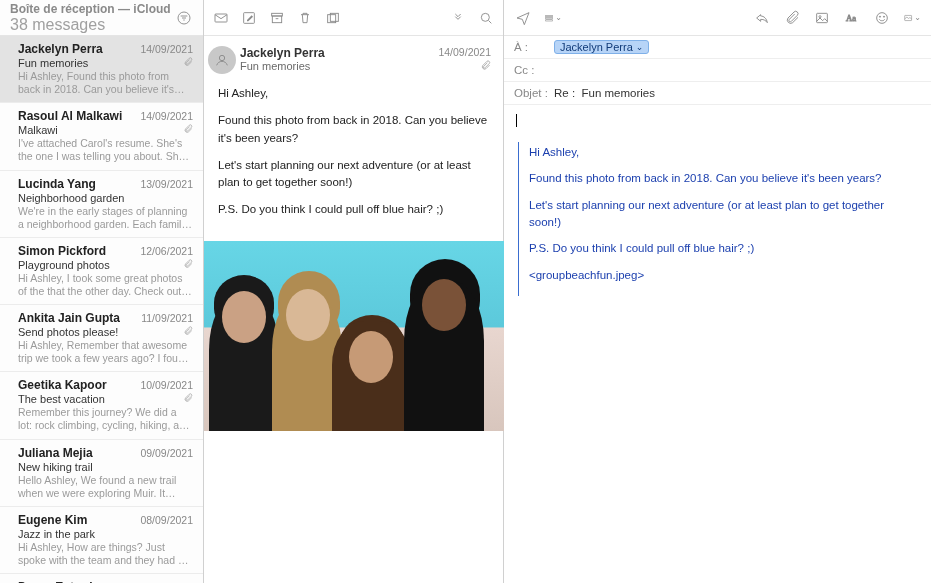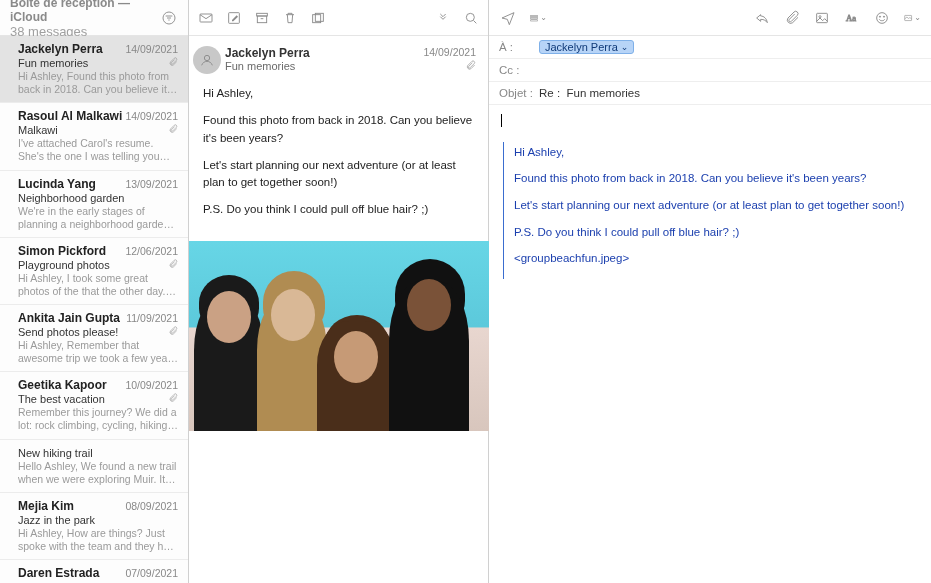--- a/index.html
+++ b/index.html
@@ -7,37 +7,37 @@
   font-family: -apple-system, BlinkMacSystemFont, "Helvetica Neue", sans-serif;
   font-size: 11px;
   color: #333;
   width: 931px;
   height: 583px;
   overflow: hidden;
   display: flex;
   background: #fff;
 }
 .sidebar {
-  width: 189px;
+  width: 204px;
   border-right: 1px solid #d0d0d0;
   display: flex;
   flex-direction: column;
   background: #fdfdfd;
 }
 .sb-header {
   height: 36px;
   border-bottom: 1px solid #e5e5e5;
   display: flex;
   align-items: center;
   padding: 4px 10px;
   position: relative;
 }
 .sb-title-wrap { flex: 1; }
 .sb-title { font-size: 12px; font-weight: 600; color: #8a8a8a; }
-.sb-sub { font-size: 13px; color: #a0a0a0; }
+.sb-sub { font-size: 16px; color: #a0a0a0; }
 .sb-filter { color: #888; }
 .msg-list { flex: 1; overflow-y: auto; }
 .msg-item {
   border-bottom: 1px solid #ececec;
   padding: 6px 10px 6px 18px;
   cursor: default;
   position: relative;
 }
 .msg-item.selected { background: #e3e3e3; }
 .msg-row1 { display: flex; justify-content: space-between; align-items: baseline; }
@@ -242,27 +242,31 @@
         <div class="msg-row1">
           <span class="msg-subject">The best vacation</span>
           <span class="msg-clip"><svg viewBox="0 0 24 24" style="width:10px;height:10px">
               <path d="M21 11l-8 8a5 5 0 01-7-7l9-9a3.5 3.5 0 015 5l-9 9a2 2 0 01-3-3l8-8"></path>
             </svg></span>
         </div>
         <div class="msg-preview">Remember this journey? We did a lot: rock climbing, cycling, hiking, and more. This vacation was amazing…</div>
       </div>
       <div class="msg-item">
         <div class="msg-row1">
+          <span class="msg-sender">Juliana Mejia</span>
+          <span class="msg-date">09/09/2021</span>
+        </div>
+        <div class="msg-row1">
           <span class="msg-subject">New hiking trail</span>
         </div>
         <div class="msg-preview">Hello Ashley, We found a new trail when we were exploring Muir. It wasn't crowded and had a great view…</div>
       </div>
       <div class="msg-item">
         <div class="msg-row1">
-          <span class="msg-sender">Mejia Kim</span>
+          <span class="msg-sender">Eugene Kim</span>
           <span class="msg-date">08/09/2021</span>
         </div>
         <div class="msg-row1">
           <span class="msg-subject">Jazz in the park</span>
         </div>
         <div class="msg-preview">Hi Ashley, How are things? Just spoke with the team and they had a few comments on the flyer. Are you able to…</div>
       </div>
       <div class="msg-item">
         <div class="msg-row1">
           <span class="msg-sender">Daren Estrada</span>

